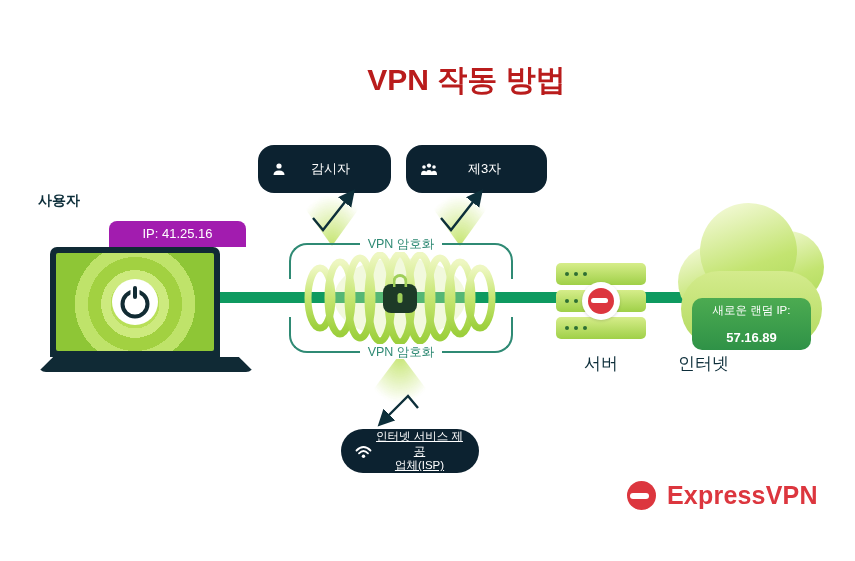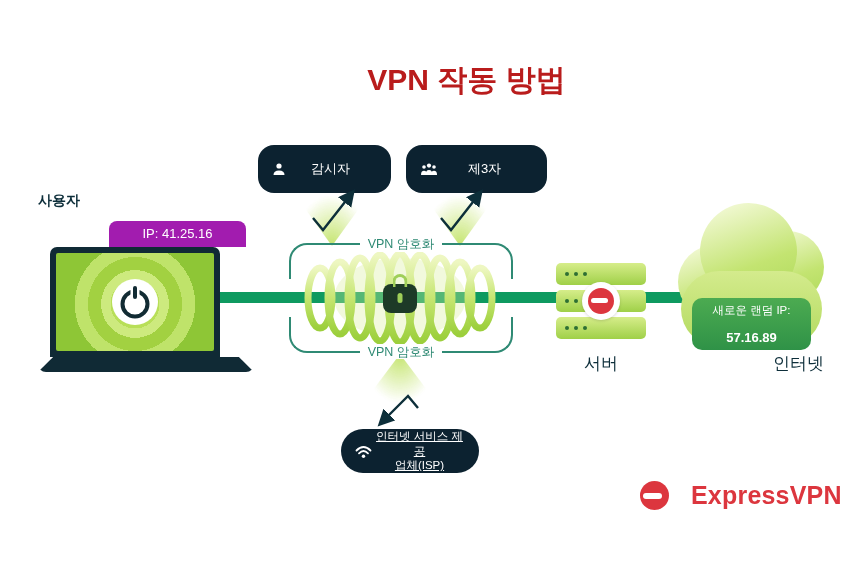--- a/index.html
+++ b/index.html
@@ -98,25 +98,25 @@
   .p-a{left:0;top:42px;width:74px;height:74px;}
   .p-b{left:22px;top:0;width:97px;height:97px;}
   .p-c{left:74px;top:28px;width:72px;height:72px;}
   .p-base{position:absolute;left:3px;top:68px;width:141px;height:76px;border-radius:38px;
         background:linear-gradient(180deg,#d4eb8d,#b2da5e);}
   .newip-badge{position:absolute;left:14px;top:95px;width:119px;height:52px;z-index:3;
         background:linear-gradient(180deg,#4cab51,#2f9247);border-radius:10px;color:#fff;
         display:flex;flex-direction:column;justify-content:center;gap:12px;text-align:center;}
   .newip-badge .l1{font-size:11.5px;}
   .newip-badge .l2{font-size:13px;font-weight:700;}
-  .internet-label{position:absolute;left:678px;top:352px;width:146px;text-align:right;
+  .internet-label{position:absolute;left:678px;top:352px;width:146px;text-align:left;
         font-size:17px;font-weight:500;}
 
   
-  .brand{position:absolute;left:640px;top:481px;display:flex;align-items:center;gap:22px;z-index:5;}
+  .brand{position:absolute;left:627px;top:481px;display:flex;align-items:center;gap:11px;z-index:5;}
   .brand-mark{width:29px;height:29px;border-radius:50%;background:#dc363e;position:relative;}
   .brand-mark::after{content:"";position:absolute;left:3px;top:12px;width:19px;height:5.5px;
         background:#fff;border-radius:3px;}
   .brand-name{color:#dc363e;font-size:25px;font-weight:700;letter-spacing:.2px;}
 </style>
 </head>
 <body>
 
 <div class="canvas">
 

